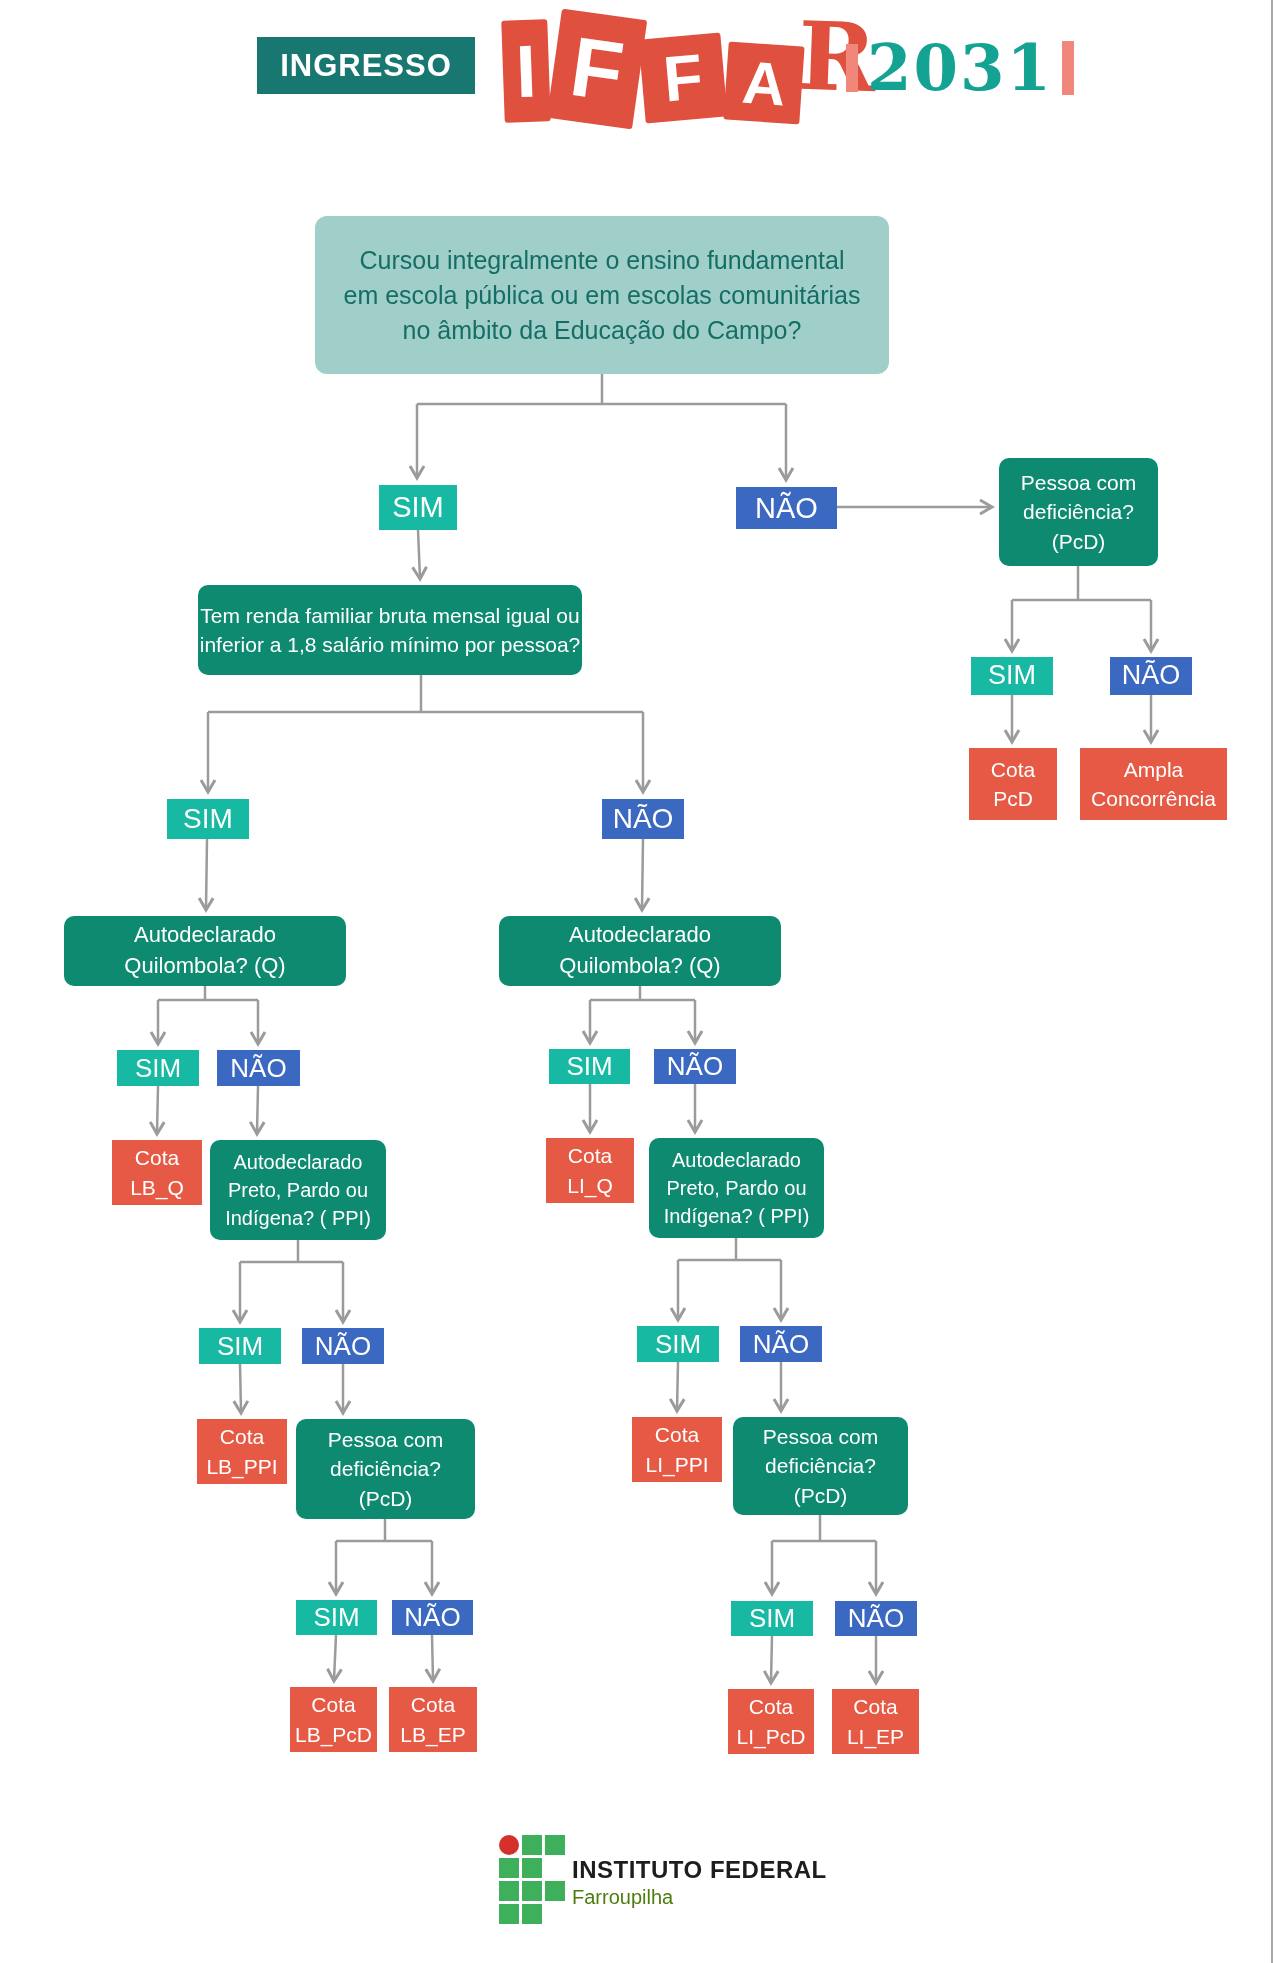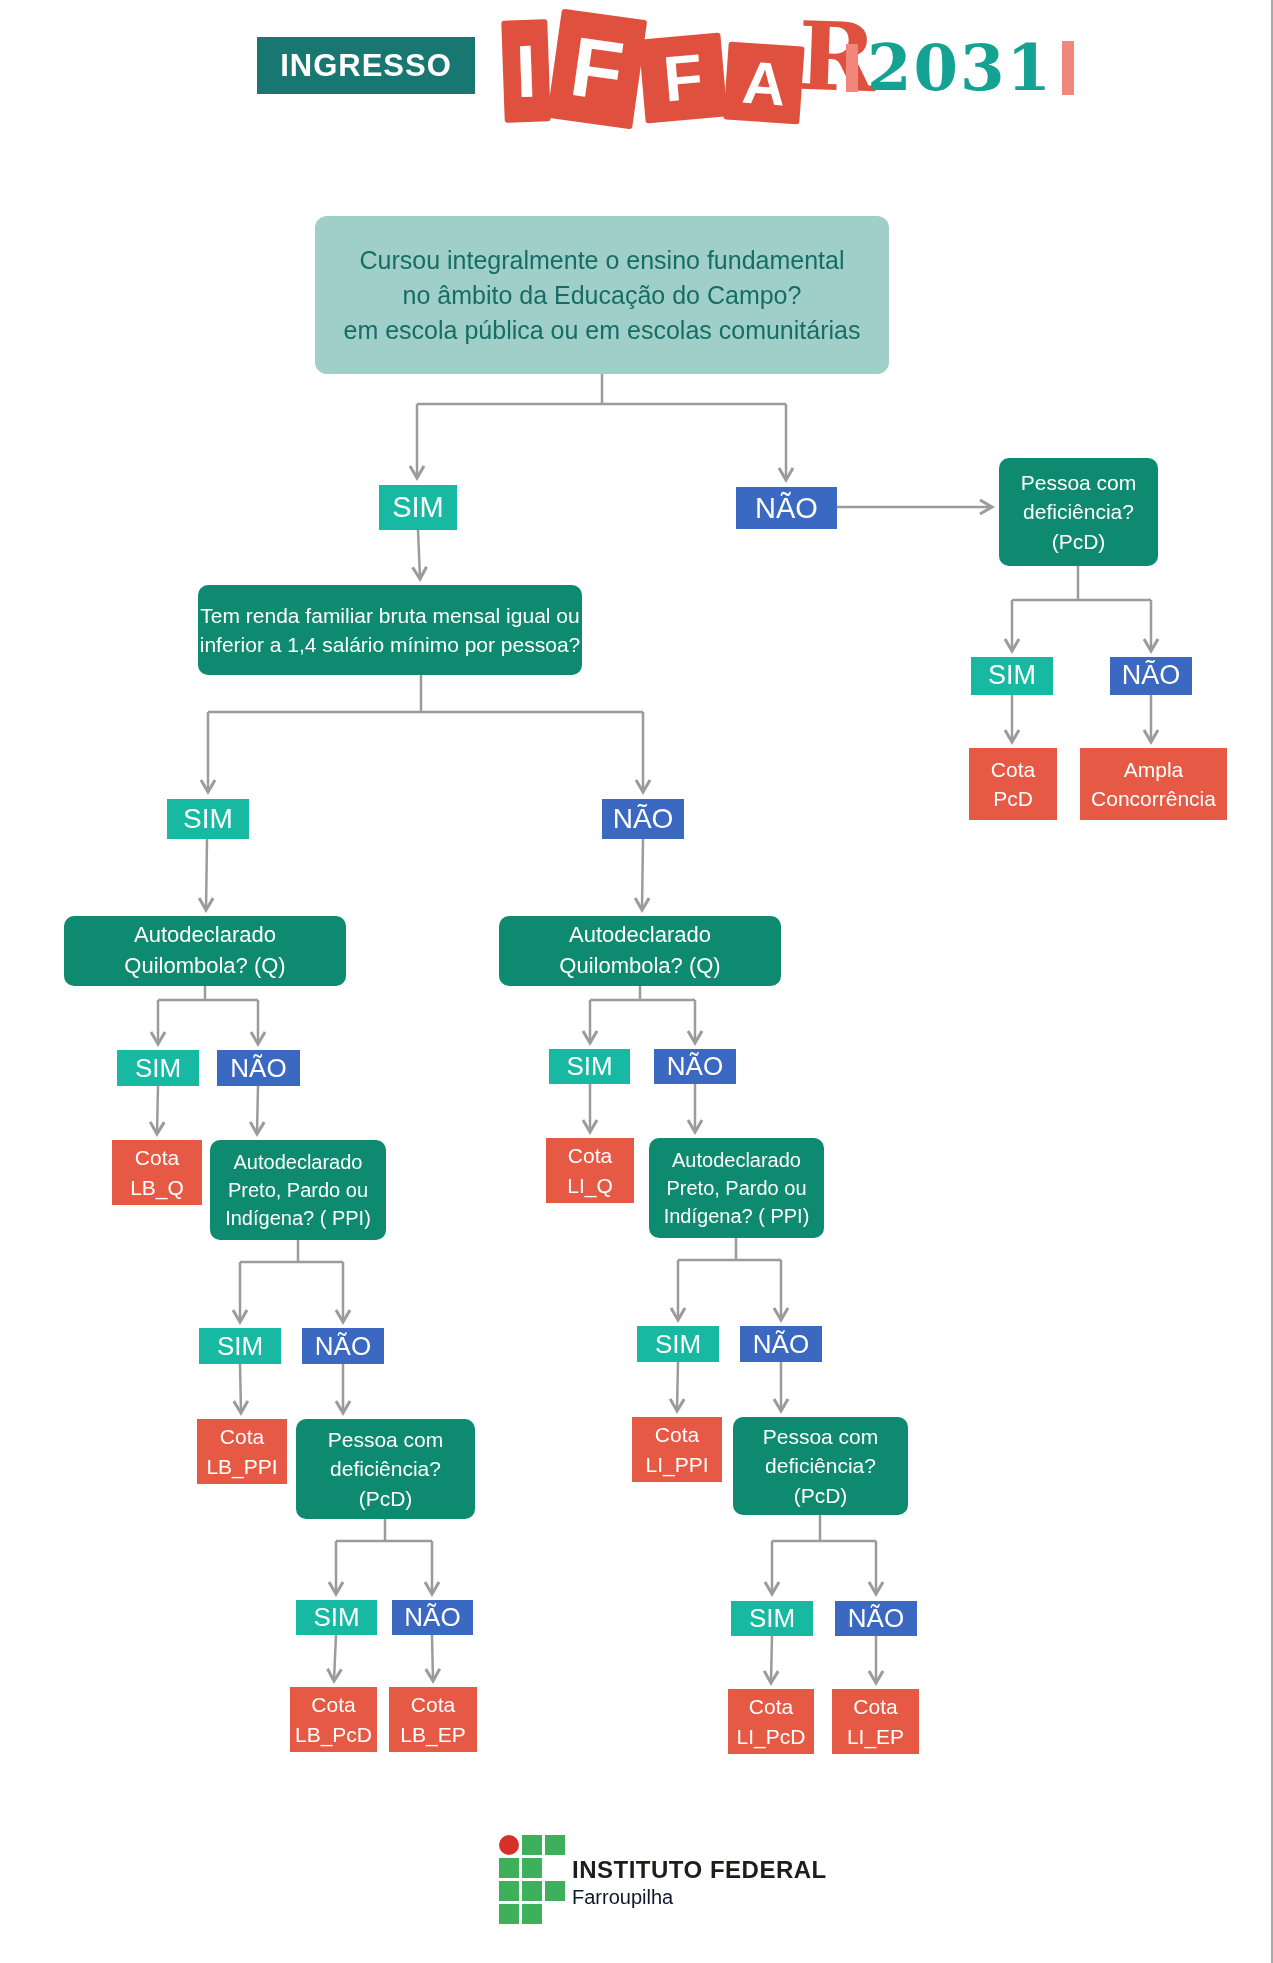--- a/index.html
+++ b/index.html
@@ -35,21 +35,21 @@
   .ybar{width:12px;height:48px;background:#f1867a;}
   .year{font-family:"DejaVu Serif","Liberation Serif",serif;font-weight:bold;font-size:64px;
     color:#14a392;letter-spacing:2px;line-height:1;}
   
   .iflogo{position:absolute;left:499px;top:1835px;z-index:2;}
   .ifrow{display:flex;gap:3px;margin-bottom:3px;}
   .ifc{width:20px;height:20px;background:#3eaf5a;}
   .ifc.dot{background:#d5302a;border-radius:50%;}
   .footer-org{position:absolute;left:572px;top:1856px;font-size:24px;font-weight:bold;
     color:#1d1d1b;letter-spacing:.5px;z-index:2;}
-  .footer-campus{position:absolute;left:572px;top:1886px;font-size:20px;color:#0f172a;z-index:2;}
+  .footer-campus{position:absolute;left:572px;top:1886px;font-size:20px;color:#4d7c0f;z-index:2;}
 </style>
 </head>
 <body>
 
 <div class="canvas">
 
   <svg class="wires" width="1273" height="1963">
     <defs>
       <marker id="arw" markerWidth="18" markerHeight="20" refX="13" refY="9" orient="auto" markerUnits="userSpaceOnUse">
         <path d="M2,2 L14,9 L2,16" fill="none" stroke="#9b9b9b" stroke-width="3"></path>
@@ -135,22 +135,22 @@
   </div>
 
   <div class="yearwrap">
     <div class="ybar"></div>
     <div class="year">2031</div>
     <div class="ybar" style="height:54px"></div>
   </div>
 
   <div class="node light" style="left:315px;top:216px;width:574px;height:158px;font-size:25px;padding:0 10px;">
     <span class="ln">Cursou integralmente o ensino fundamental</span>
+    <span class="ln">em escola pública ou em escolas comunitárias</span>
     <span class="ln">no âmbito da Educação do Campo?</span>
-    <span class="ln">em escola pública ou em escolas comunitárias</span>
   </div>
 
   <div class="node teal" style="left:379px;top:485px;width:78px;height:45px;font-size:29px;">SIM</div>
   <div class="node blue" style="left:736px;top:487px;width:101px;height:42px;font-size:29px;">NÃO</div>
 
   <div class="node green" style="left:999px;top:458px;width:159px;height:108px;font-size:21px;">
     <span class="ln">Pessoa com</span>
     <span class="ln">deficiência?</span>
     <span class="ln">(PcD)</span>
   </div>
@@ -160,21 +160,21 @@
     <span class="ln">Cota</span>
     <span class="ln">PcD</span>
   </div>
   <div class="node red" style="left:1080px;top:748px;width:147px;height:72px;font-size:21px;">
     <span class="ln">Ampla</span>
     <span class="ln">Concorrência</span>
   </div>
 
   <div class="node green" style="left:198px;top:585px;width:384px;height:90px;font-size:21px;">
     <span class="ln">Tem renda familiar bruta mensal igual ou</span>
-    <span class="ln">inferior a 1,4 salário mínimo por pessoa?</span>
+    <span class="ln">inferior a 1,8 salário mínimo por pessoa?</span>
   </div>
 
   <div class="node teal" style="left:167px;top:799px;width:82px;height:40px;font-size:28px;">SIM</div>
   <div class="node blue" style="left:602px;top:799px;width:82px;height:40px;font-size:28px;">NÃO</div>
 
   <div class="node green" style="left:64px;top:916px;width:282px;height:70px;font-size:22px;">
     <span class="ln">Autodeclarado</span>
     <span class="ln">Quilombola? (Q)</span>
   </div>
   <div class="node green" style="left:499px;top:916px;width:282px;height:70px;font-size:22px;">

